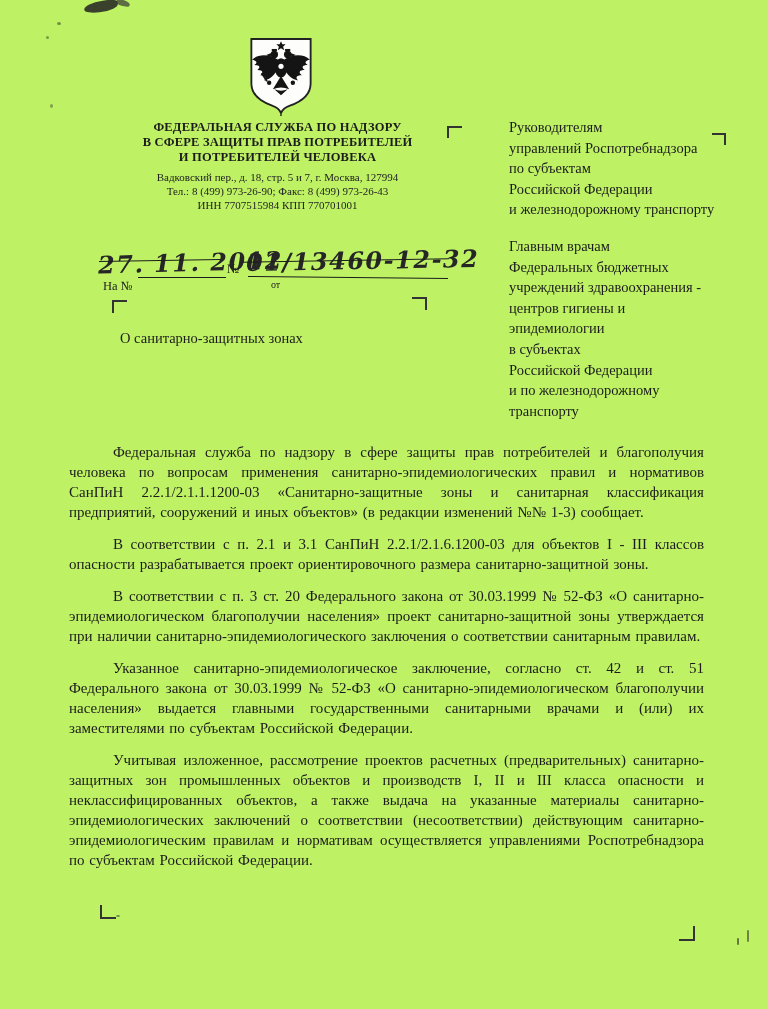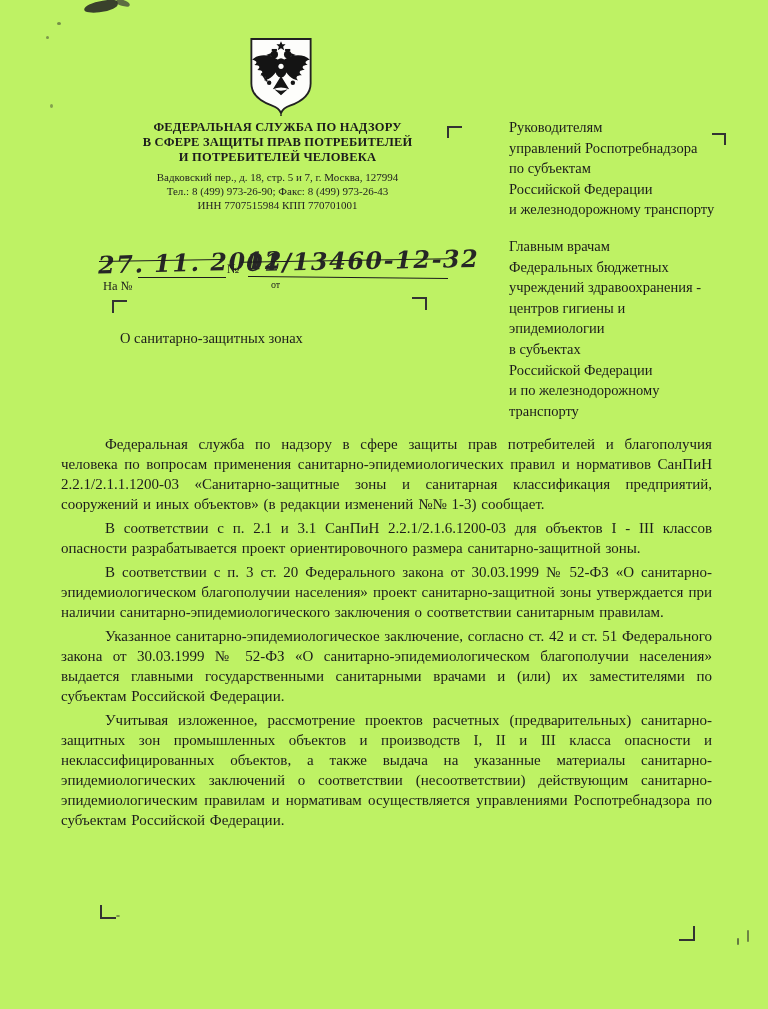--- a/index.html
+++ b/index.html
@@ -35,21 +35,21 @@
   .mark-tr{border-right:2px solid #333;border-top:2px solid #333;}
   .mark-bl{border-left:2px solid #333;border-bottom:2px solid #333;}
   .mark-br{border-right:2px solid #333;border-bottom:2px solid #333;}
   
   .recipients{position:absolute;left:465px;top:117px;width:280px;font-size:14.5px;line-height:20.6px;margin-left:44px;}
   .recipient-block{white-space:pre-line;margin:0 0 16px 0;}
   
   .subject{position:absolute;left:120px;top:330px;font-size:14.5px;}
   .body-text{position:absolute;left:57px;top:430px;width:659px;
     font-size:15px;line-height:20px;text-align:justify;}
-  .body-text p{margin:4px;text-indent:44px;word-spacing:1px;}
+  .body-text p{margin:12px;text-indent:44px;word-spacing:1px;}
   
   .speck{position:absolute;background:#2a2a2a;border-radius:50%;}
   .smudge{position:absolute;left:84px;top:1px;width:34px;height:11px;background:#222;
     border-radius:60% 30% 55% 45%;transform:rotate(-8deg);opacity:.85;}
   .smudge2{position:absolute;left:116px;top:0;width:14px;height:6px;background:#333;
     border-radius:50% 60% 40% 50%;transform:rotate(14deg);opacity:.7;}
 </style>
 </head>
 <body>
 

